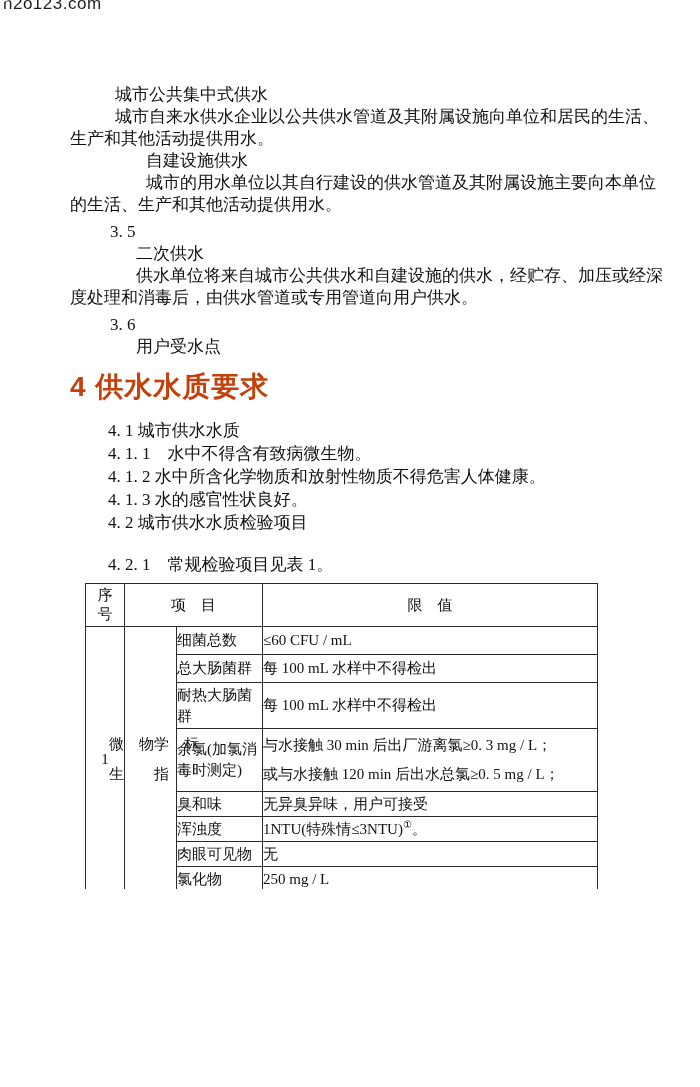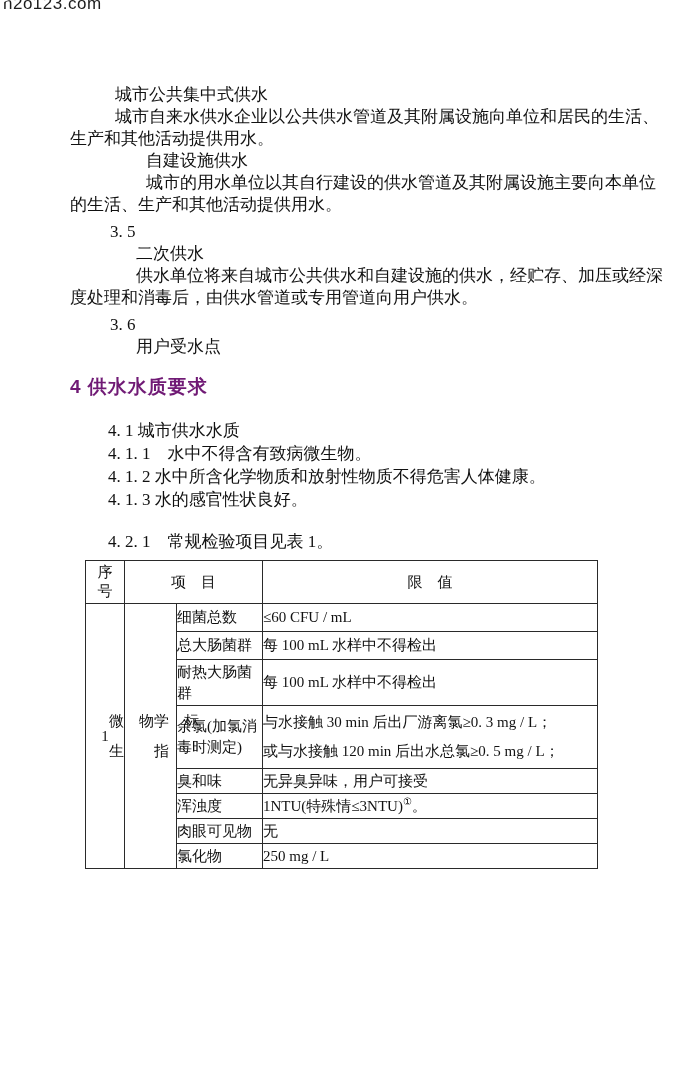--- a/index.html
+++ b/index.html
@@ -16,21 +16,21 @@
   }
   .content{position:absolute;left:60px;top:84px;width:602px;font-size:17px;line-height:22px;margin-left:10px;}
   .content p{margin:0;padding:0;}
   .ind-2{text-indent:45px;}
   .ind-3{text-indent:76px;}
   .ind-num{text-indent:40px;}
   .ind-term{text-indent:66px;}
   .gap-top{margin-top:5px !important;}
   .section-heading{
     margin:14px 0 0 0;font-family:"Liberation Sans","DejaVu Sans",sans-serif;
-    font-weight:bold;font-size:19px;line-height:30px;color:#701a75;letter-spacing:1px;
+    font-weight:bold;font-size:28px;line-height:30px;color:#c2410c;letter-spacing:1px;
   }
   .clauses{margin-top:17px;}
   .clauses p{margin:0;line-height:23px;}
   .c-sub{text-indent:65px;}
   .c-num{text-indent:38px;}
   .c-gap{margin-top:19px !important;}
   table.limits{
     border-collapse:collapse;margin:7px 0 0 15px;table-layout:fixed;width:512px;
     font-size:15px;color:#111;
   }
@@ -75,20 +75,21 @@
     <p class="ind-num gap-top">3. 6</p>
     <p class="ind-term">用户受水点</p>
 
     <h1 class="section-heading">4 供水水质要求</h1>
 
     <div class="clauses">
       <p class="c-num">4. 1 城市供水水质</p>
       <p class="c-num">4. 1. 1　水中不得含有致病微生物。</p>
       <p class="c-num">4. 1. 2 水中所含化学物质和放射性物质不得危害人体健康。</p>
       <p class="c-num">4. 1. 3 水的感官性状良好。</p>
+      <p class="c-num">4. 2 城市供水水质检验项目</p>
       <p class="c-num c-gap">4. 2. 1　常规检验项目见表 1。</p>
     </div>
 
     <table class="limits">
       <colgroup>
         <col class="c-xh">
           <col class="c-cat">
           <col class="c-item">
           <col class="c-limit">
       </colgroup>

